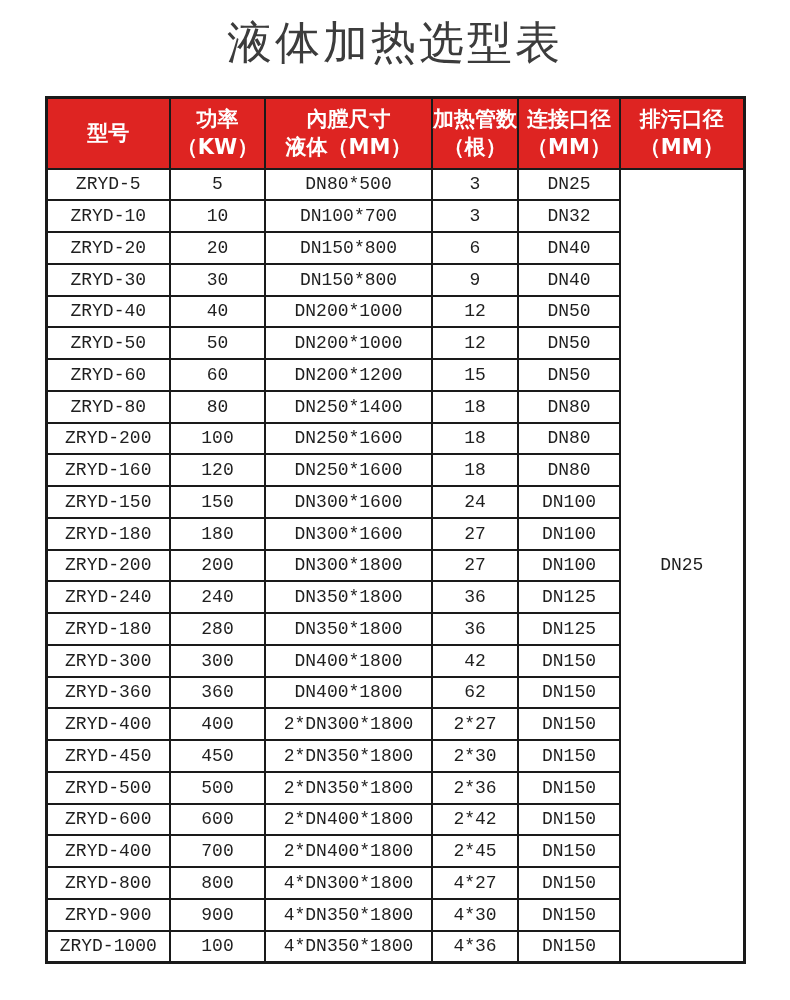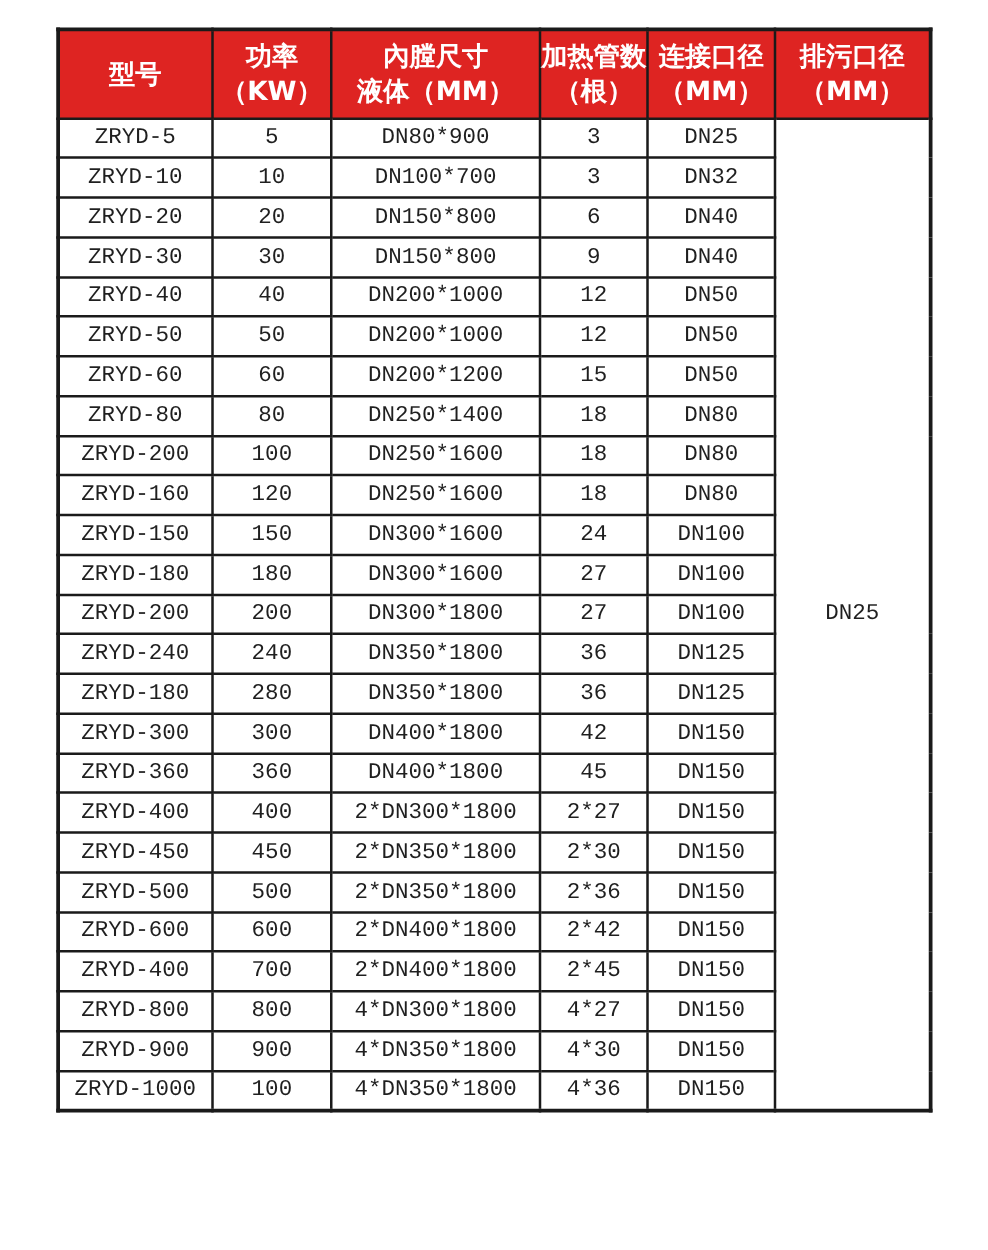--- a/index.html
+++ b/index.html
@@ -57,20 +57,21 @@
     font-size:18px;
     color:var(--cell-text);
     white-space:nowrap;
   }
 </style>
 </head>
 <body>
 
 <div class="page">
 
+  <h1 class="title">液体加热选型表</h1>
 
   <table class="sel-table">
     <colgroup>
       <col style="width:124px">
       <col style="width:95px">
       <col style="width:167px">
       <col style="width:86px">
       <col style="width:102px">
       <col style="width:124px">
     </colgroup>
@@ -98,21 +99,21 @@
         <th>
           <span class="hline">排污口径</span>
             <span class="hline">（MM）</span>
         </th>
       </tr>
     </thead>
     <tbody id="tbody">
         <tr>
           <td>ZRYD-5</td>
           <td>5</td>
-          <td>DN80*900</td>
+          <td>DN80*500</td>
           <td>3</td>
           <td>DN25</td>
           <td rowspan="25">DN25</td>
         </tr>
         <tr>
           <td>ZRYD-10</td>
           <td>10</td>
           <td>DN100*700</td>
           <td>3</td>
           <td>DN32</td>
@@ -212,21 +213,21 @@
           <td>ZRYD-300</td>
           <td>300</td>
           <td>DN400*1800</td>
           <td>42</td>
           <td>DN150</td>
         </tr>
         <tr>
           <td>ZRYD-360</td>
           <td>360</td>
           <td>DN400*1800</td>
-          <td>45</td>
+          <td>62</td>
           <td>DN150</td>
         </tr>
         <tr>
           <td>ZRYD-400</td>
           <td>400</td>
           <td>2*DN300*1800</td>
           <td>2*27</td>
           <td>DN150</td>
         </tr>
         <tr>

